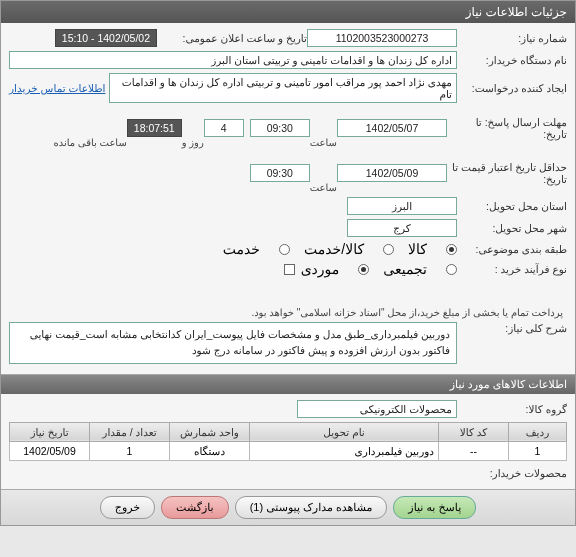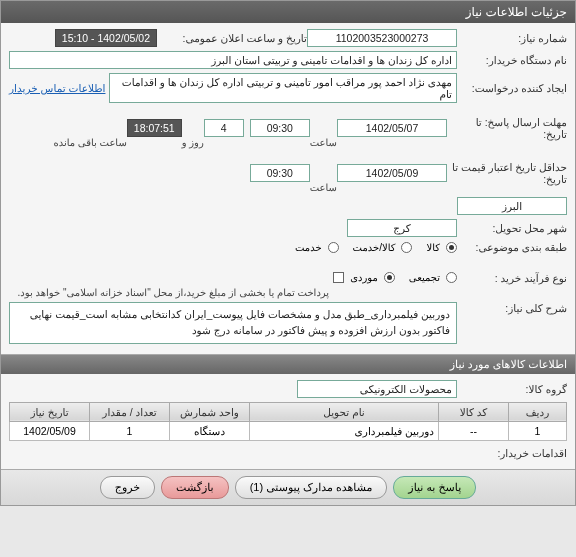--- a/index.html
+++ b/index.html
@@ -10,21 +10,21 @@
 .form-body { padding: 6px 8px; }
 .row { display: flex; align-items: center; margin-bottom: 4px; flex-wrap: wrap; }
 .lbl { width: 110px; text-align: right; padding-left: 4px; color: #333; font-size: 10.5px; }
 .val { background: #fff; border: 1px solid #7a9; padding: 2px 4px; min-height: 18px; font-size: 10.5px; color: #222; }
 .val-dark { background: #555; color: #fff; border: 1px solid #444; padding: 2px 6px; font-size: 10.5px; }
 .val-sm { width: 60px; text-align: center; }
 .val-md { width: 110px; text-align: center; }
 .val-lg { flex: 1; }
 .link { color: #1a5fb4; text-decoration: underline; cursor: pointer; font-size: 10.5px; margin-right: 4px; }
 .radio-group { display: flex; gap: 14px; align-items: center; }
-.radio-item { display: flex; align-items: center; gap: 6px; font-size: 10px; }
+.radio-item { display: flex; align-items: center; gap: 19px; font-size: 14px; }
 .radio { width: 11px; height: 11px; border: 1px solid #666; border-radius: 50%; background: #fff; display: inline-block; position: relative; }
 .radio.checked::after { content: ""; position: absolute; top: 2px; right: 2px; left: 2px; bottom: 2px; background: #333; border-radius: 50%; }
 .chk { width: 11px; height: 11px; border: 1px solid #666; background: #fff; display: inline-block; }
 .desc-box { background: #fff; border: 1px solid #7a9; padding: 4px 6px; font-size: 10.5px; line-height: 1.5; color: #222; }
 table.grid { width: 100%; border-collapse: collapse; font-size: 10.5px; }
 table.grid th { background: linear-gradient(#eee,#d5d5d5); border: 1px solid #aaa; padding: 3px 4px; font-weight: normal; color: #333; }
 table.grid td { border: 1px solid #bbb; padding: 3px 4px; background: #fff; text-align: center; }
 table.grid td.r { text-align: right; }
 .footer { background: linear-gradient(#e8e8e8,#d8d8d8); padding: 6px; display: flex; gap: 6px; justify-content: center; border-top: 1px solid #aaa; }
 .btn { background: linear-gradient(#fafafa,#e0e0e0); border: 1px solid #999; border-radius: 11px; padding: 4px 14px; font-size: 11px; cursor: pointer; font-family: inherit; }
@@ -73,20 +73,21 @@
     </div>
 
     <div class="row">
       <div class="lbl" style="width:120px">حداقل تاریخ اعتبار قیمت تا تاریخ:</div>
       <div class="val val-md">1402/05/09</div>
       <span class="mini">ساعت</span>
       <div class="val val-sm">09:30</div>
     </div>
 
     <div class="row">
+      <div class="lbl">استان محل تحویل:</div>
       <div class="val val-md">البرز</div>
     </div>
 
     <div class="row">
       <div class="lbl">شهر محل تحویل:</div>
       <div class="val val-md">کرج</div>
     </div>
 
     <div class="row">
       <div class="lbl">طبقه بندی موضوعی:</div>
@@ -154,21 +155,21 @@
           <td>--</td>
           <td class="r">دوربین فیلمبرداری</td>
           <td>دستگاه</td>
           <td>1</td>
           <td>1402/05/09</td>
         </tr>
       </tbody>
     </table>
 
     <div class="row" style="align-items:flex-start;margin-top:6px">
-      <div class="lbl">اقدامات خریدار:</div>
+      <div class="lbl">محصولات خریدار:</div>
     </div>
   </div>
 
   <div class="footer">
     <button class="btn green">پاسخ به نیاز</button>
     <button class="btn">مشاهده مدارک پیوستی (1)</button>
     <button class="btn red">بازگشت</button>
     <button class="btn">خروج</button>
   </div>
 

